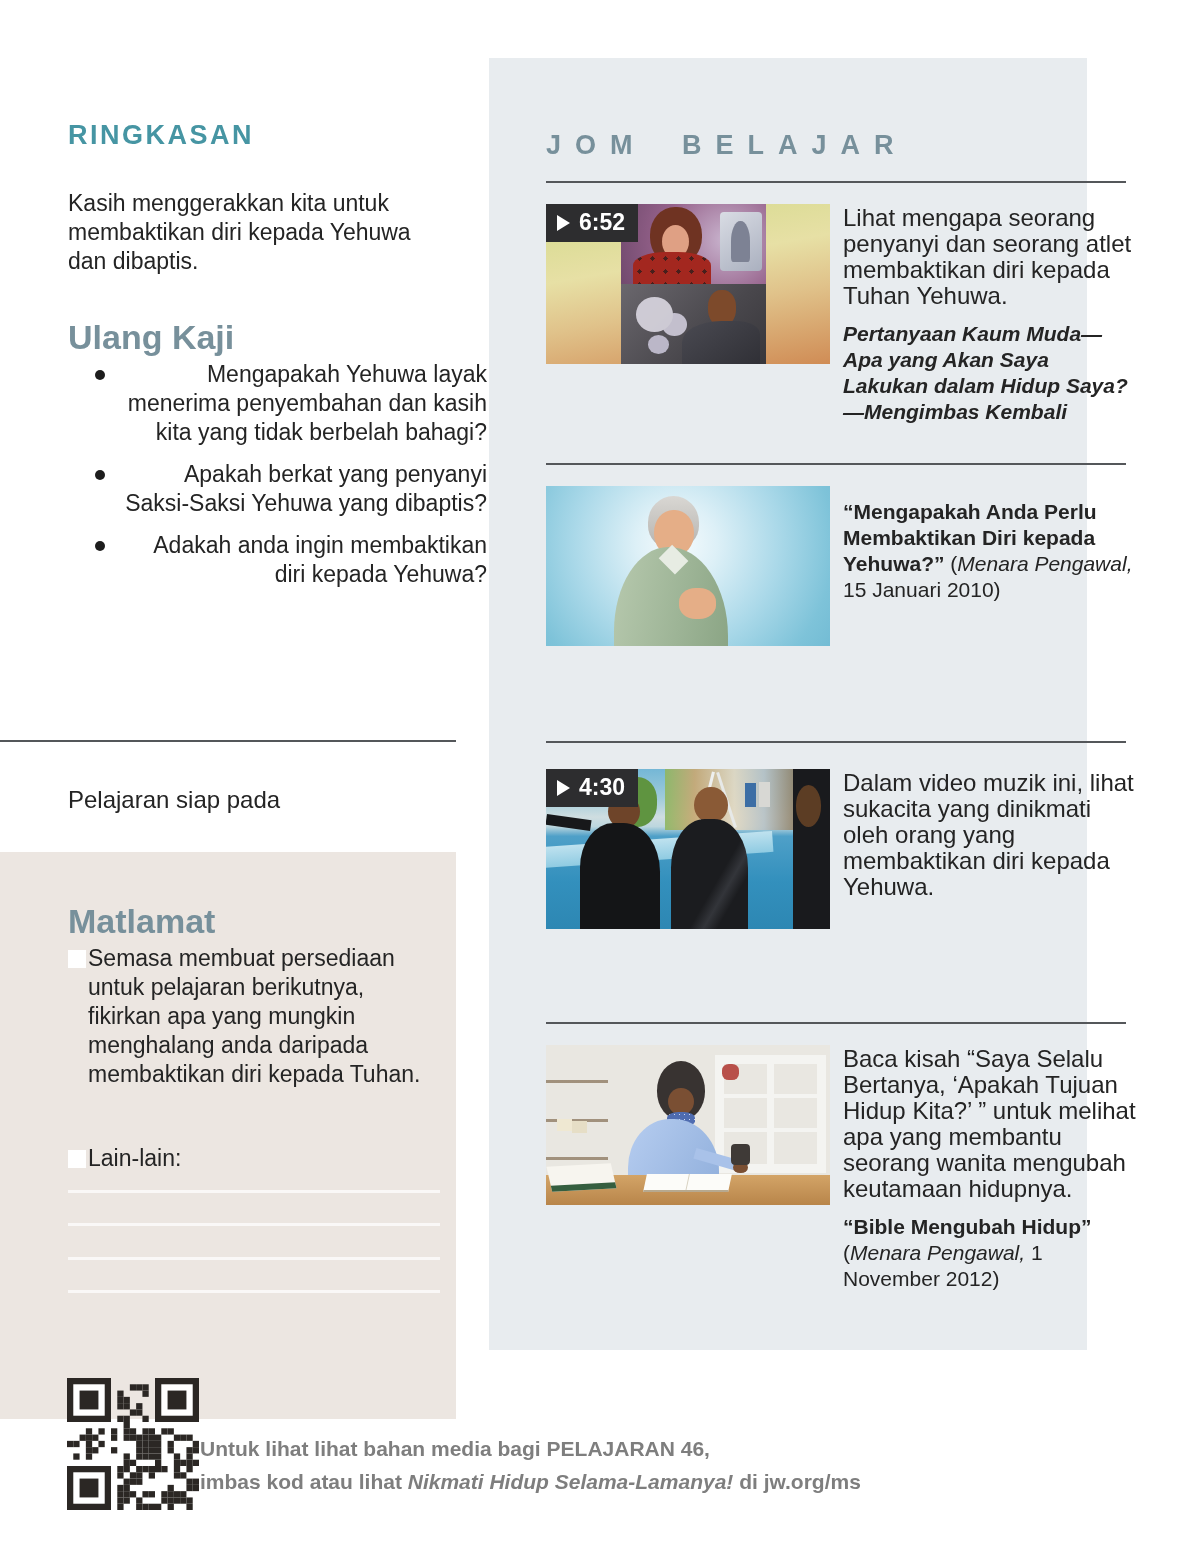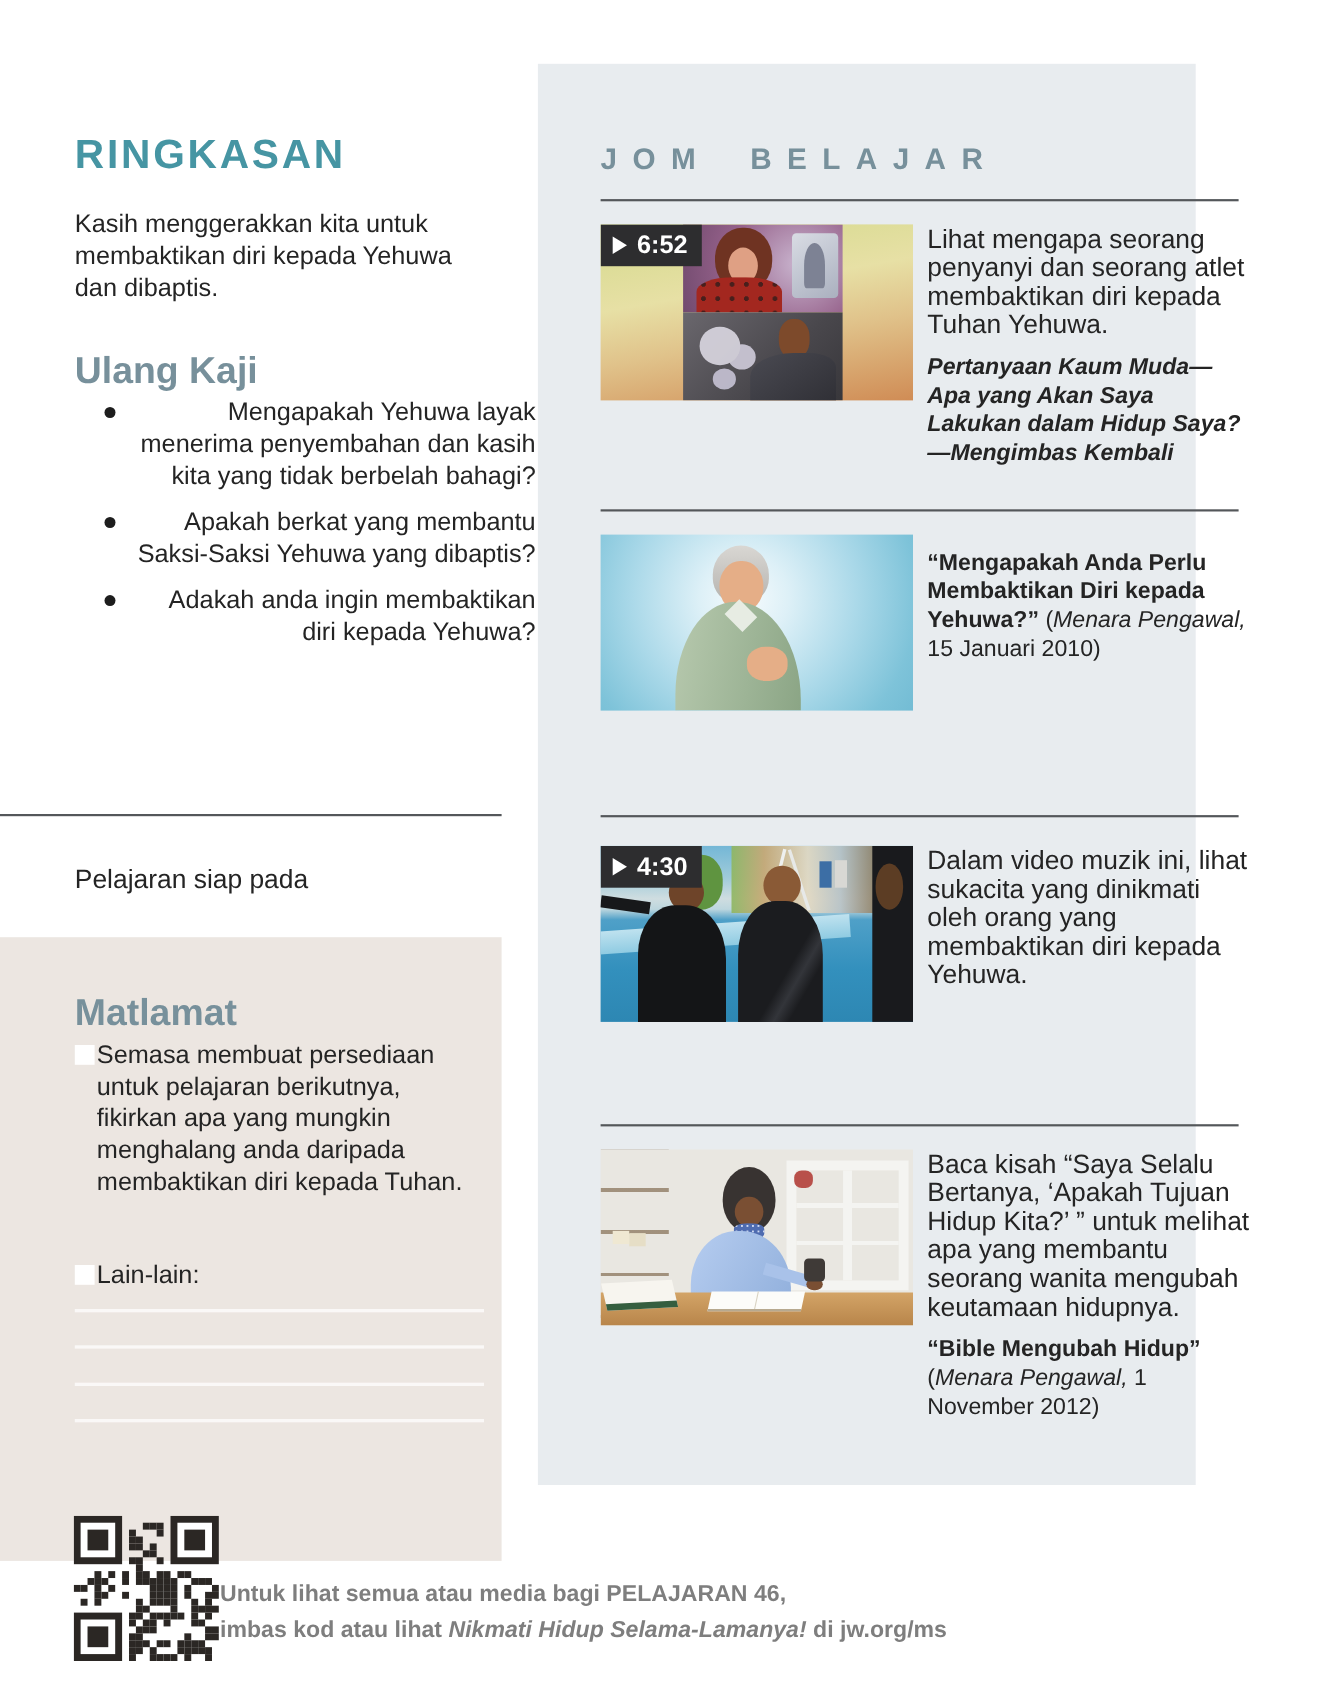--- a/index.html
+++ b/index.html
@@ -1,19 +1,19 @@
 <!DOCTYPE html>
 <html style="--teal: #4695a3; --slate: #77909b; --panel: #e8ecef; --goalbox: #ece6e1; --ink: #242424; --rule: #54575a; --badge: #2d2d2f; --footer: #7e7e7e; --writeline: #faf8f7;"><head>
 <meta charset="utf-8">
 <style>
   html,body{margin:0;padding:0;background:#fff;}
   .page{position:relative;width:1200px;height:1543px;background:#fff;overflow:hidden;
         font-family:"Liberation Sans",sans-serif;color:var(--ink,#242424);}
   
-  .ringkasan-title{position:absolute;left:68px;top:108px;font-size:37px;font-weight:bold;
+  .ringkasan-title{position:absolute;left:68px;top:108px;font-size:27px;font-weight:bold;
         letter-spacing:2.5px;color:var(--teal,#4695a3);margin-top:12px;}
   .ringkasan-body{position:absolute;left:68px;top:166px;width:372px;font-size:23px;line-height:29px;}
   .ulang-title{position:absolute;left:68px;top:290px;font-size:34px;font-weight:bold;color:var(--slate,#77909b);}
   .review-list{position:absolute;left:95px;top:360px;width:392px;margin:0;padding:0;list-style:none;}
   .review-list li{position:relative;padding-left:23px;margin-bottom:13px;font-size:23px;line-height:29px;text-align:right;}
   .review-list li::before{content:"";position:absolute;left:0;top:10px;width:10px;height:10px;
         border-radius:50%;background:#1d1d1d;}
   .rule-left{position:absolute;left:0;top:740px;width:456px;height:2px;background:var(--rule,#54575a);}
   .lesson-ready{position:absolute;left:68px;top:762px;font-size:24px;}
   
@@ -115,21 +115,21 @@
 <body>
 
 <div class="page">
 
   <h2 class="ringkasan-title">RINGKASAN</h2>
   <p class="ringkasan-body">Kasih menggerakkan kita untuk membaktikan diri kepada Yehuwa dan dibaptis.</p>
 
   <h2 class="ulang-title">Ulang Kaji</h2>
   <ul class="review-list">
     <li>Mengapakah Yehuwa layak menerima penyembahan dan kasih kita yang tidak berbelah bahagi?</li>
-    <li>Apakah berkat yang membantu Saksi-Saksi Yehuwa yang dibaptis?</li>
+    <li>Apakah berkat yang penyanyi Saksi-Saksi Yehuwa yang dibaptis?</li>
     <li>Adakah anda ingin membaktikan diri kepada Yehuwa?</li>
   </ul>
 
   <div class="rule-left"></div>
   <p class="lesson-ready">Pelajaran siap pada</p>
 
   <div class="goal-box">
     <h2 class="goal-title">Matlamat</h2>
     <div class="goal-item" style="top:92px">
       <span class="checkbox"></span>
@@ -377,17 +377,17 @@
         <rect x="2" y="2" width="3" height="3"></rect>
         <rect x="14" y="0" width="7" height="7"></rect>
         <rect x="15" y="1" width="5" height="5" fill="#fff"></rect>
         <rect x="16" y="2" width="3" height="3"></rect>
         <rect x="0" y="14" width="7" height="7"></rect>
         <rect x="1" y="15" width="5" height="5" fill="#fff"></rect>
         <rect x="2" y="16" width="3" height="3"></rect>
       </svg>
   </div>
   <div class="footer-text">
-    <p>Untuk lihat semua atau media bagi PELAJARAN 46,</p>
+    <p>Untuk lihat lihat bahan media bagi PELAJARAN 46,</p>
     <p><span>imbas kod atau lihat </span><span class="fi">Nikmati Hidup Selama-Lamanya!</span><span> di jw.org/ms</span></p>
   </div>
 
 </div>
 
 </body></html>

